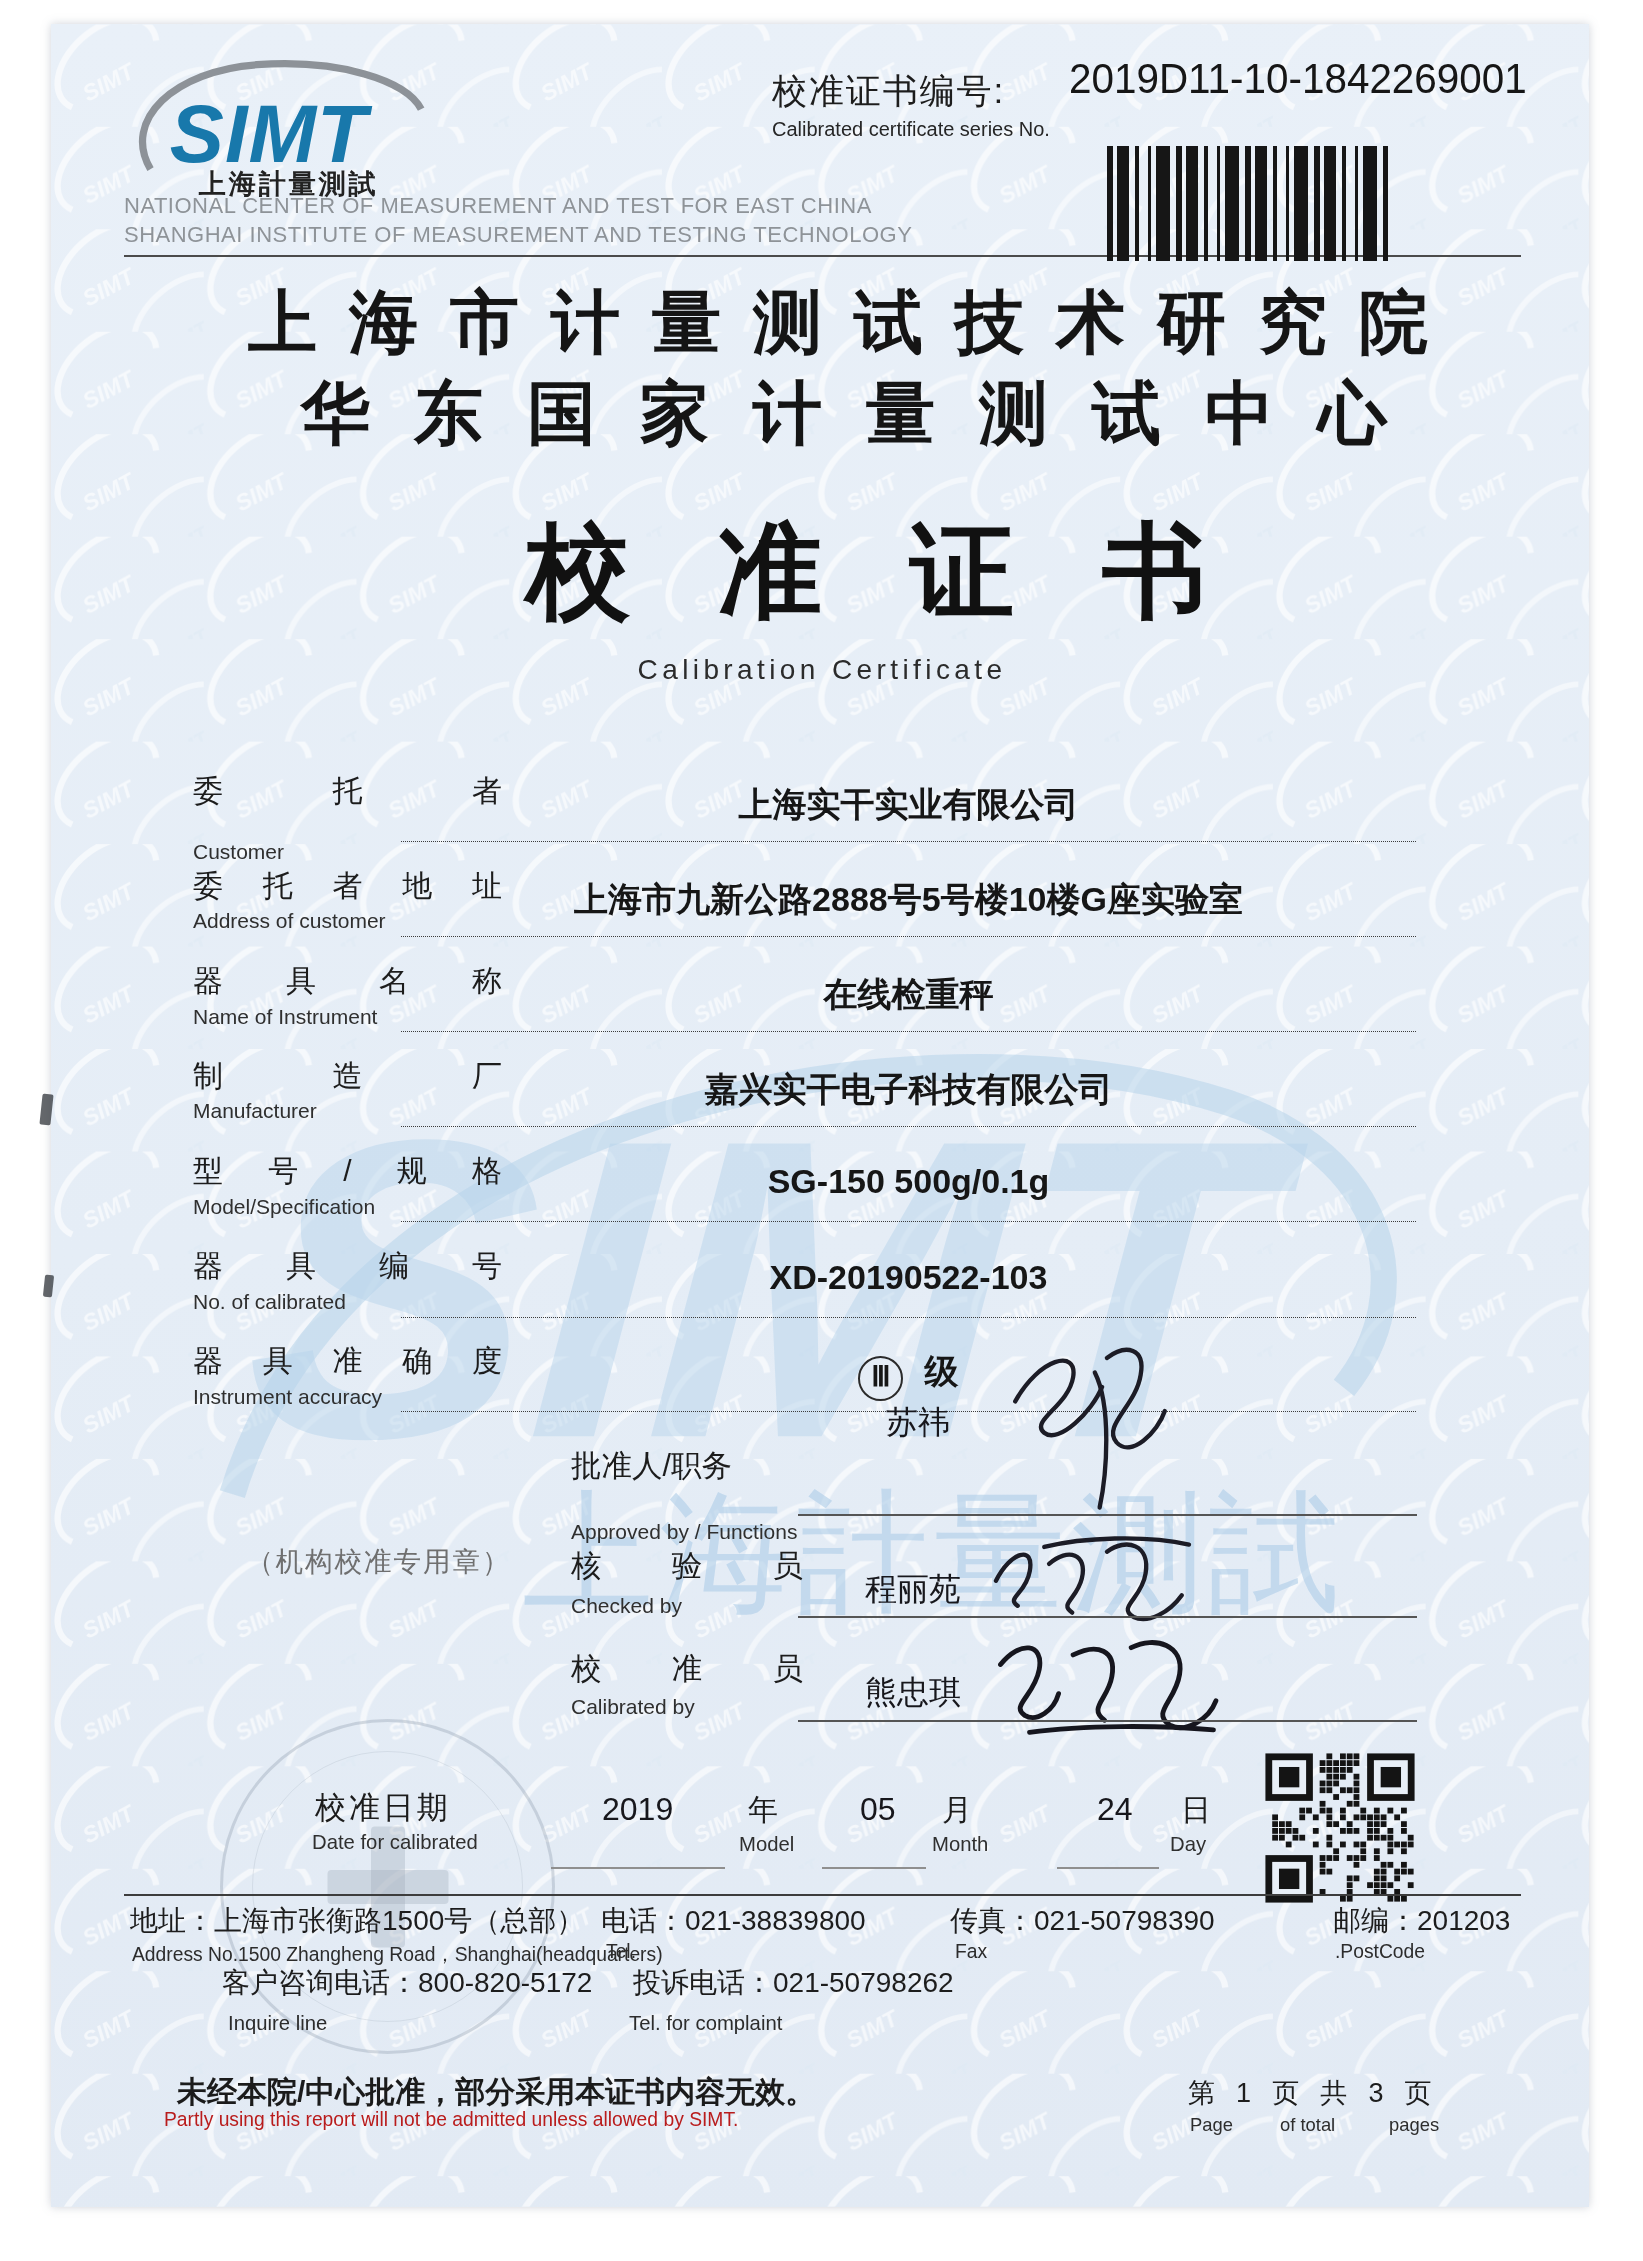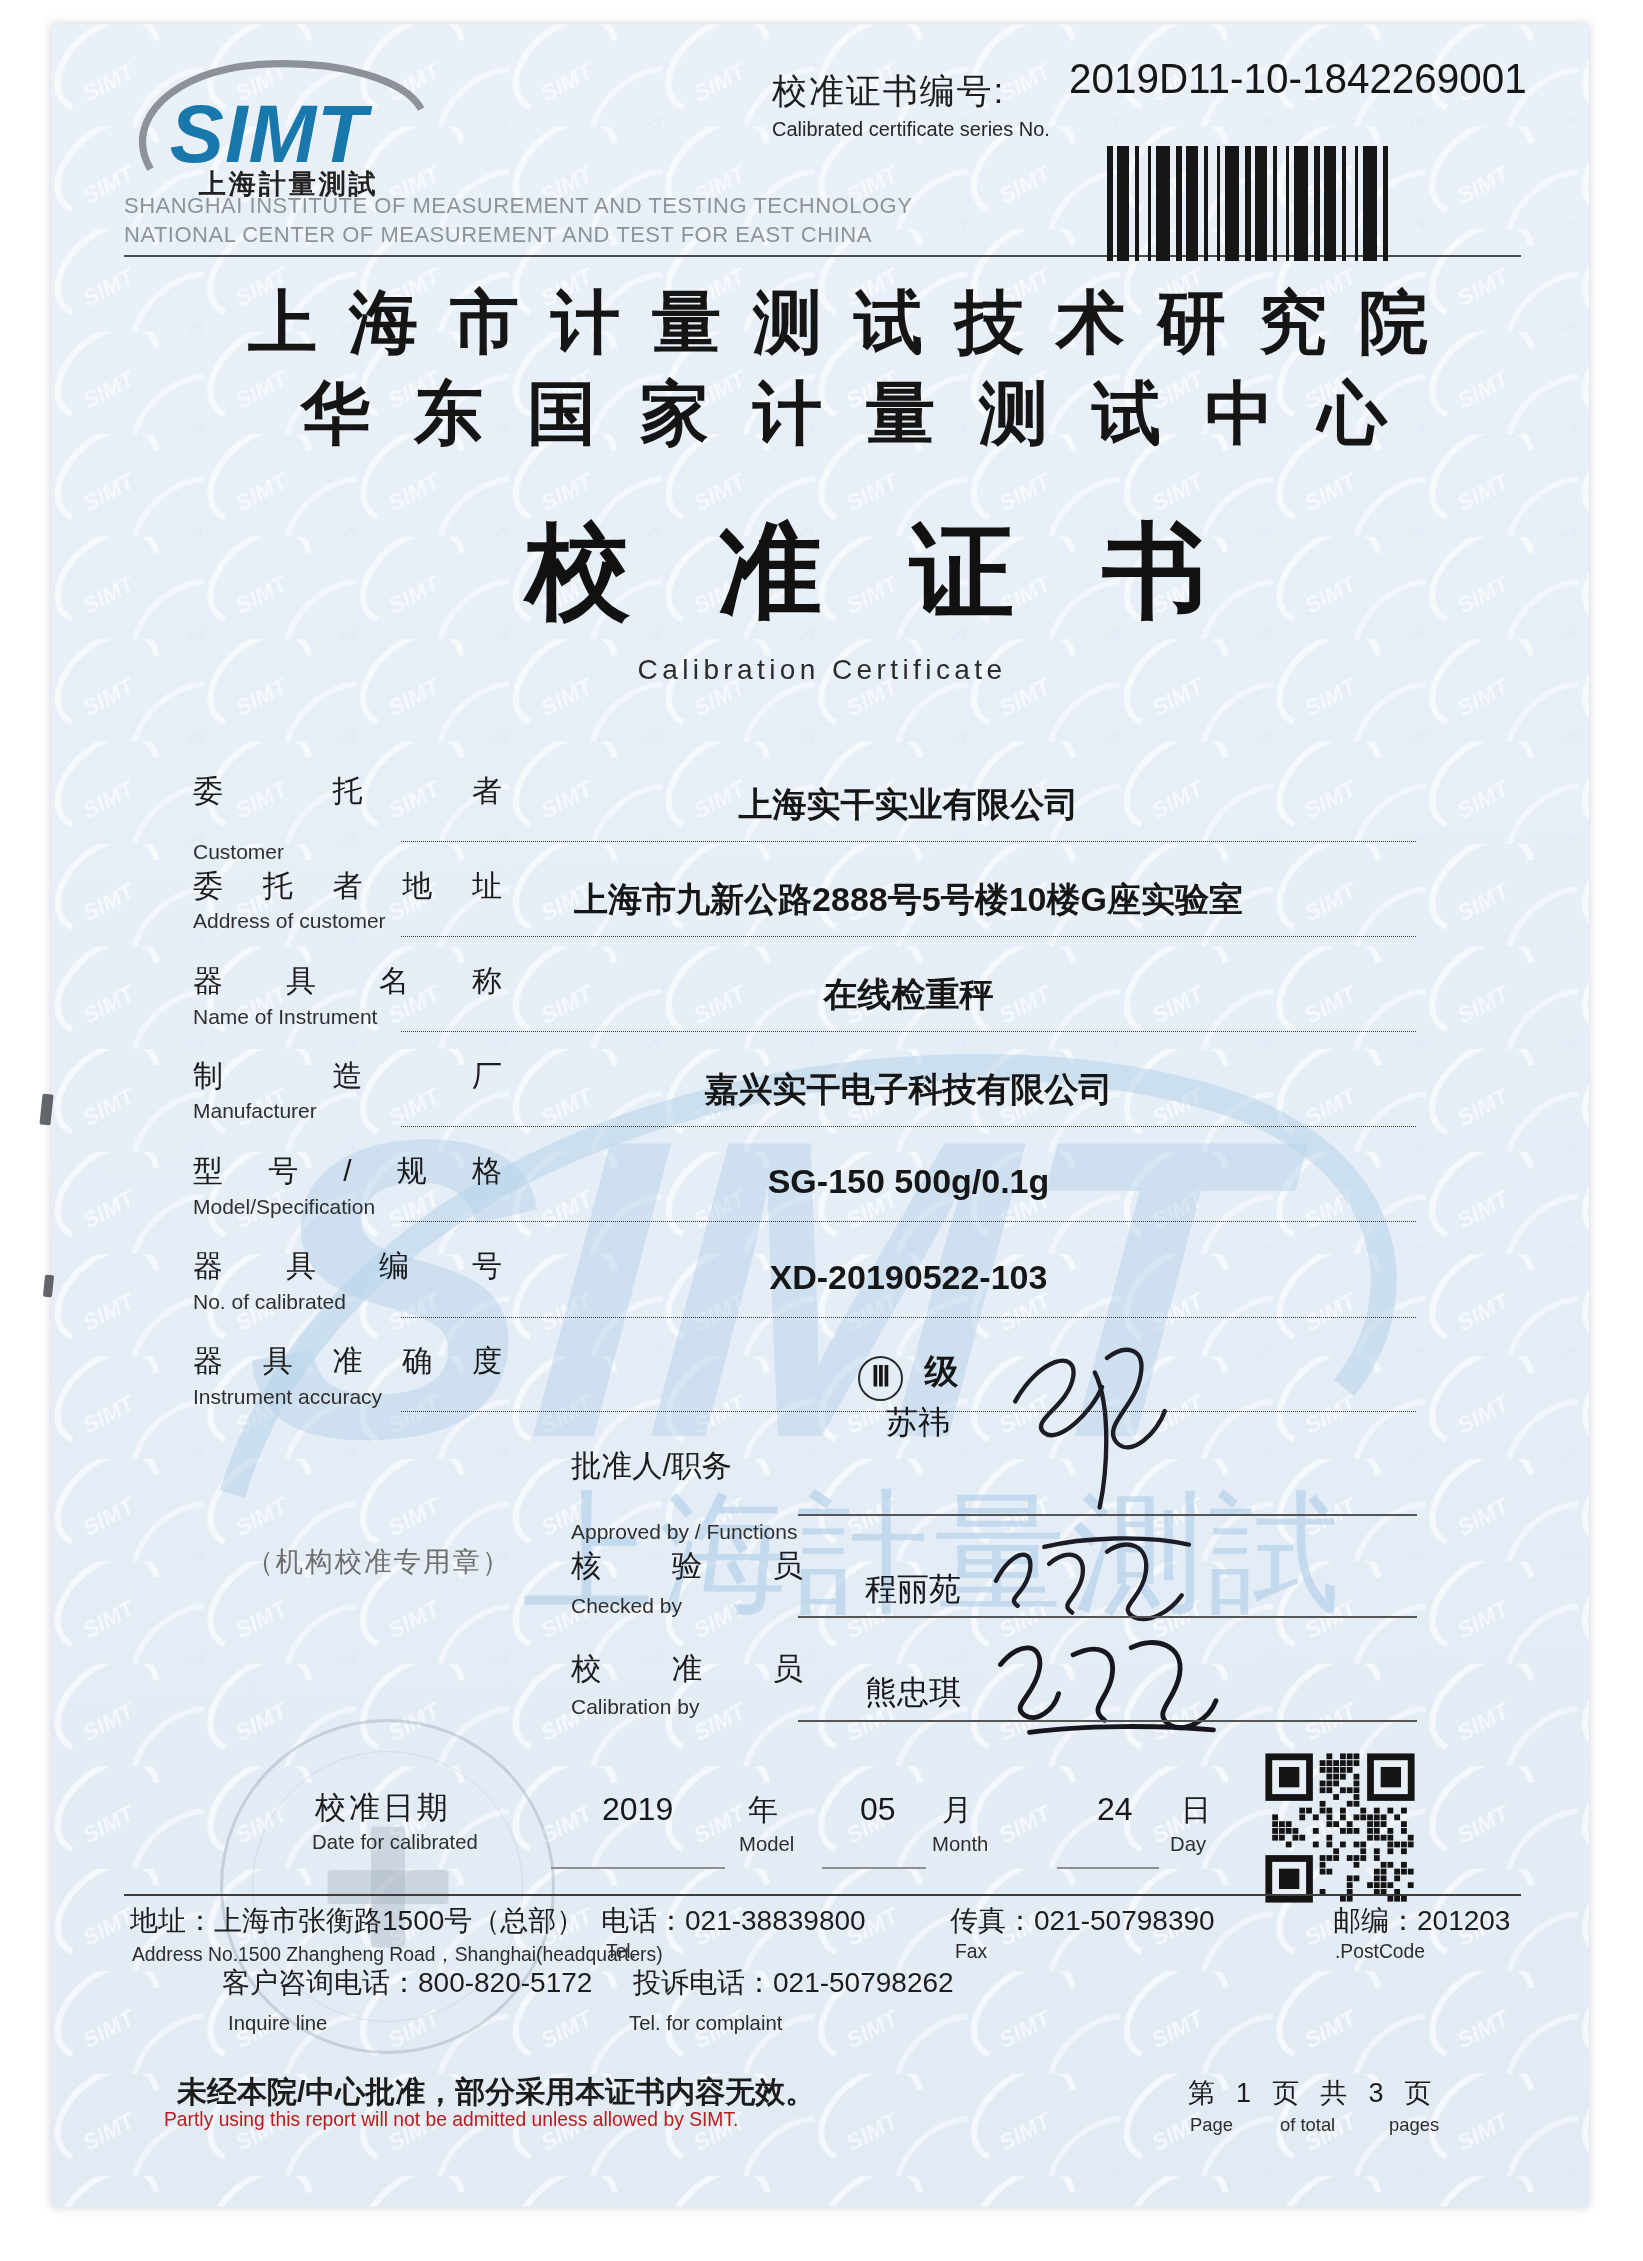--- a/index.html
+++ b/index.html
@@ -101,22 +101,22 @@
   <div class="b2"></div>
 </div>
 
 <svg class="abs" style="left:136px;top:57px;" width="319" height="145" viewBox="0 0 660 300" xmlns="http://www.w3.org/2000/svg">
   <path d="M30,232 C-30,130 80,28 250,16 C420,4 560,48 590,108" stroke="#8d9298" stroke-width="15" fill="none"></path>
   <text x="70" y="218" font-size="168" font-style="italic" font-weight="bold" fill="#1878ab" letter-spacing="2">SIMT</text>
   <text x="130" y="282" font-size="56" font-weight="bold" fill="#222222" letter-spacing="6">上海計量測試</text>
 </svg>
 
 <div class="abs inst-en" style="left:124px;top:191px;">
+  <div>NATIONAL CENTER OF MEASUREMENT AND TEST FOR EAST CHINA</div>
   <div>SHANGHAI INSTITUTE OF MEASUREMENT AND  TESTING TECHNOLOGY</div>
-  <div>NATIONAL CENTER OF MEASUREMENT AND TEST FOR EAST CHINA</div>
 </div>
 <div class="abs rule" style="left:124px;top:255px;width:1397px;"></div>
 
 <div class="abs certno-label" style="left:772px;top:68px;">校准证书编号:</div>
 <div class="abs certno-en" style="left:772px;top:118px;">Calibrated certificate series No.</div>
 <div class="abs certno-val" style="left:1069px;top:54px;">2019D11-10-1842269001</div>
 <div class="abs barcode" style="left:1107px;top:146px;width:281px;height:115px;"></div>
 
 <div class="abs ctr t1" style="top:277px;">上海市计量测试技术研究院</div>
 <div class="abs ctr t2" style="top:368px;">华东国家计量测试中心</div>
@@ -182,21 +182,21 @@
   <g stroke="#1c1c26" stroke-width="9" fill="none" stroke-linecap="round">
     <path d="M20,130 C50,70 100,55 90,110 C82,158 40,165 65,182"></path>
     <path d="M130,95 C170,60 210,75 198,125 C188,168 150,178 178,196"></path>
     <path d="M250,70 C290,40 340,55 330,115 C322,168 270,185 305,205 C335,220 380,195 405,160"></path>
     <path d="M120,60 C200,40 330,35 420,55"></path>
   </g>
 </svg>
 <div class="abs sgl" style="left:798px;top:1616px;width:619px;"></div>
 
 <div class="abs sgz j" style="left:571px;top:1649px;">校准员</div>
-<div class="abs sge" style="left:571px;top:1695px;">Calibration by</div>
+<div class="abs sge" style="left:571px;top:1695px;">Calibrated by</div>
 <div class="abs sgn" style="left:865px;top:1671px;">熊忠琪</div>
 <svg class="abs" style="left:986px;top:1621px;" width="242" height="121" viewBox="0 0 500 250" xmlns="http://www.w3.org/2000/svg">
   <g stroke="#16161e" stroke-width="10" fill="none" stroke-linecap="round">
     <path d="M30,90 C70,40 120,45 110,100 C100,155 50,175 80,195 C105,210 140,185 150,150"></path>
     <path d="M180,70 C230,45 270,60 260,115 C252,162 210,180 245,205"></path>
     <path d="M300,55 C350,30 410,50 400,110 C392,165 340,190 380,215 C410,232 460,205 475,165"></path>
     <path d="M90,230 C200,215 360,215 470,225"></path>
   </g>
 </svg>
 <div class="abs sgl" style="left:798px;top:1720px;width:619px;"></div>

